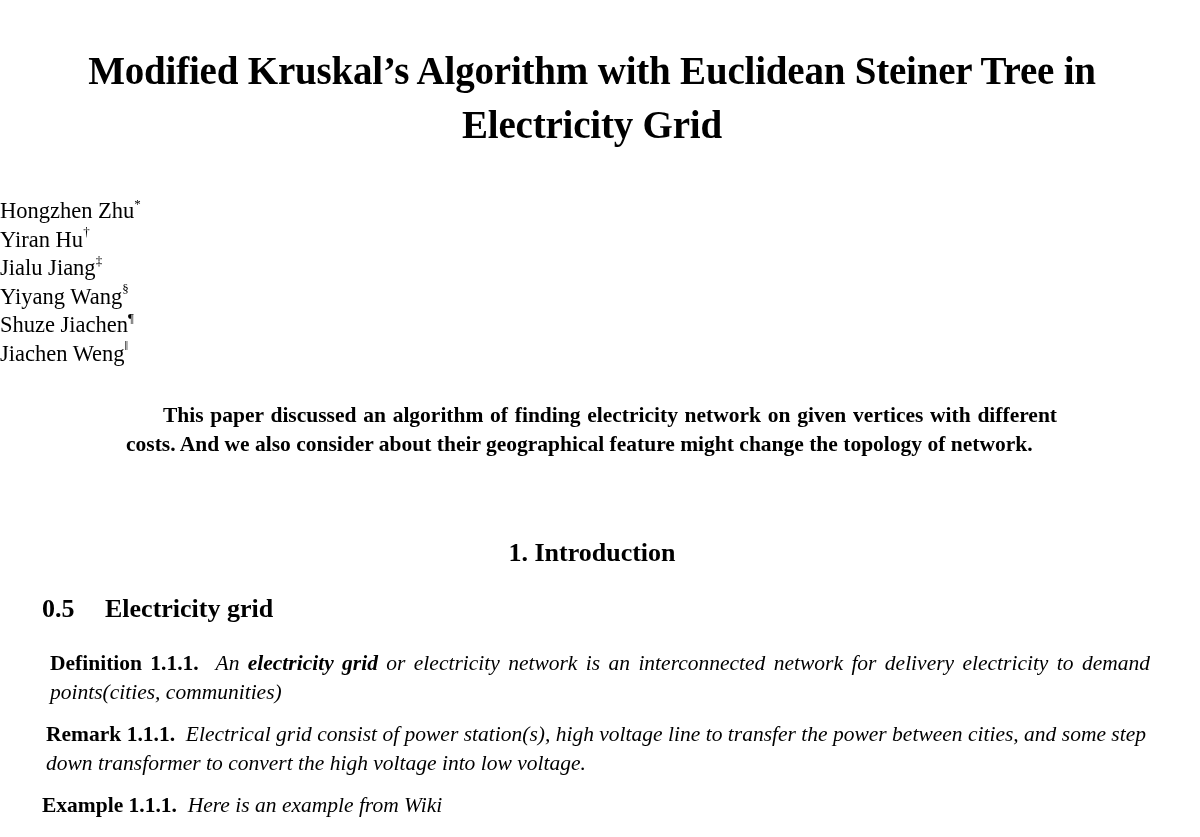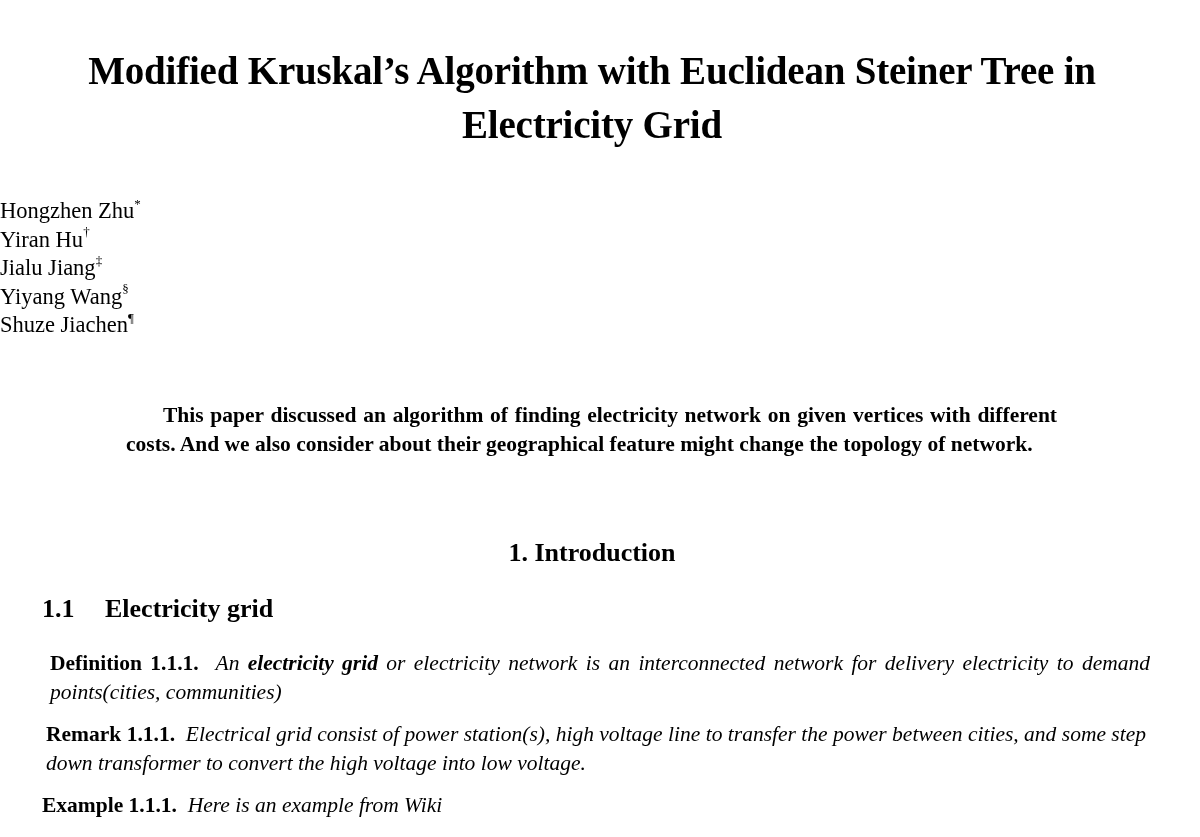--- a/index.html
+++ b/index.html
@@ -114,31 +114,32 @@
 <div class="page">
 
   <h1 class="title" style="margin:0;">Modified Kruskal’s Algorithm with Euclidean Steiner Tree in Electricity Grid</h1>
 
   <div class="authors">
     <span class="author"><span>Hongzhen Zhu</span><sup>*</sup></span>
     <span class="author"><span>Yiran Hu</span><sup>†</sup></span>
     <span class="author"><span>Jialu Jiang</span><sup>‡</sup></span>
     <span class="author"><span>Yiyang Wang</span><sup>§</sup></span>
     <span class="author"><span>Shuze Jiachen</span><sup>¶</sup></span>
+    <span class="author"><span>Jiachen Weng</span><sup>‖</sup></span>
   </div>
 
   <p class="abstract" style="margin:0;">This paper discussed an algorithm of finding electricity network on given vertices with different costs.  And we also consider about their geographical feature might change the topology of network.</p>
 
   <h2 class="section-title" style="margin:0;">
     <span>1.</span>
     <span>Introduction</span>
   </h2>
 
   <h3 class="subsection" style="margin:0;">
-    <span class="num">1.1</span><span>Electricity grid</span>
+    <span class="num">0.5</span><span>Electricity grid</span>
   </h3>
 
   <p class="para def" style="margin:8px;">
     <span class="label">Definition 1.1.1.</span>&nbsp;
     <span class="body">An </span><span class="emph">electricity grid</span><span class="body"> or electricity network is an interconnected network for delivery electricity to demand points(cities, communities)</span>
   </p>
 
   <p class="para rem" style="margin:4px;">
     <span class="label">Remark 1.1.1.</span>&nbsp;
     <span class="body">Electrical grid consist of power station(s), high voltage line to transfer the power between cities, and some step down transformer to convert the high voltage into low voltage.</span>

